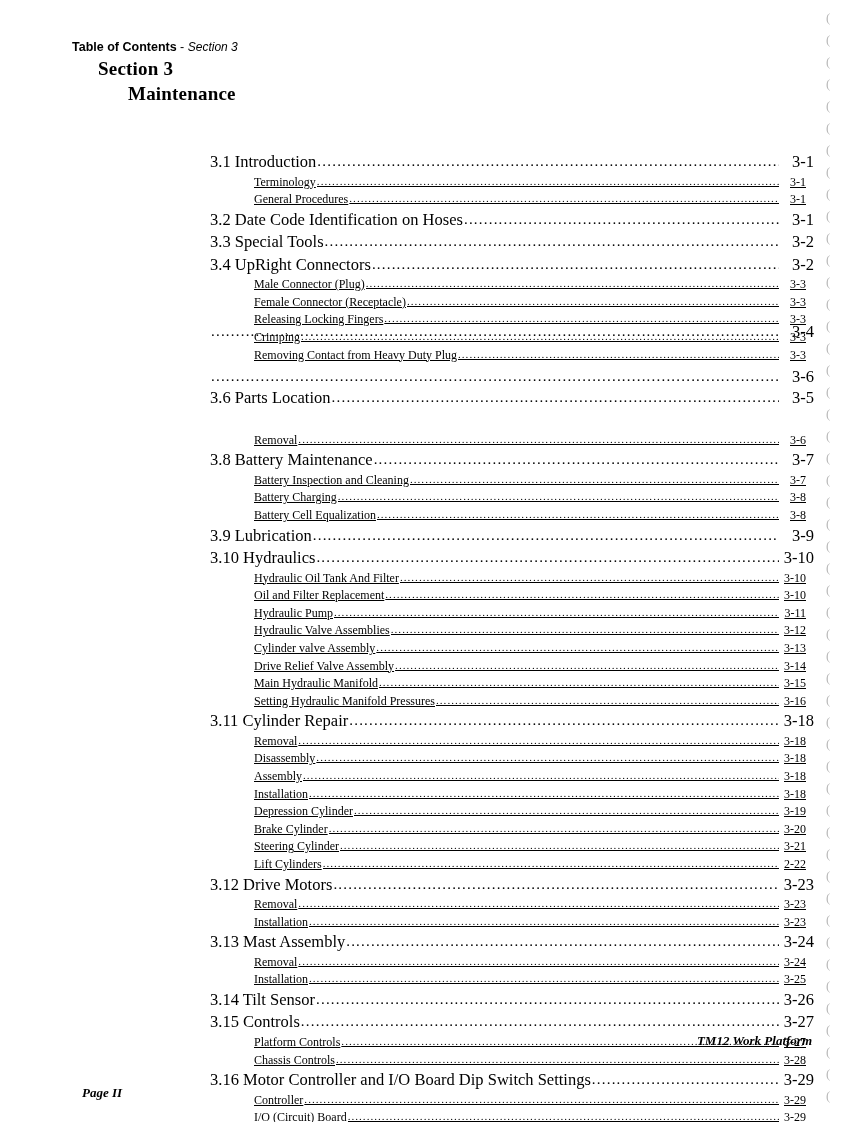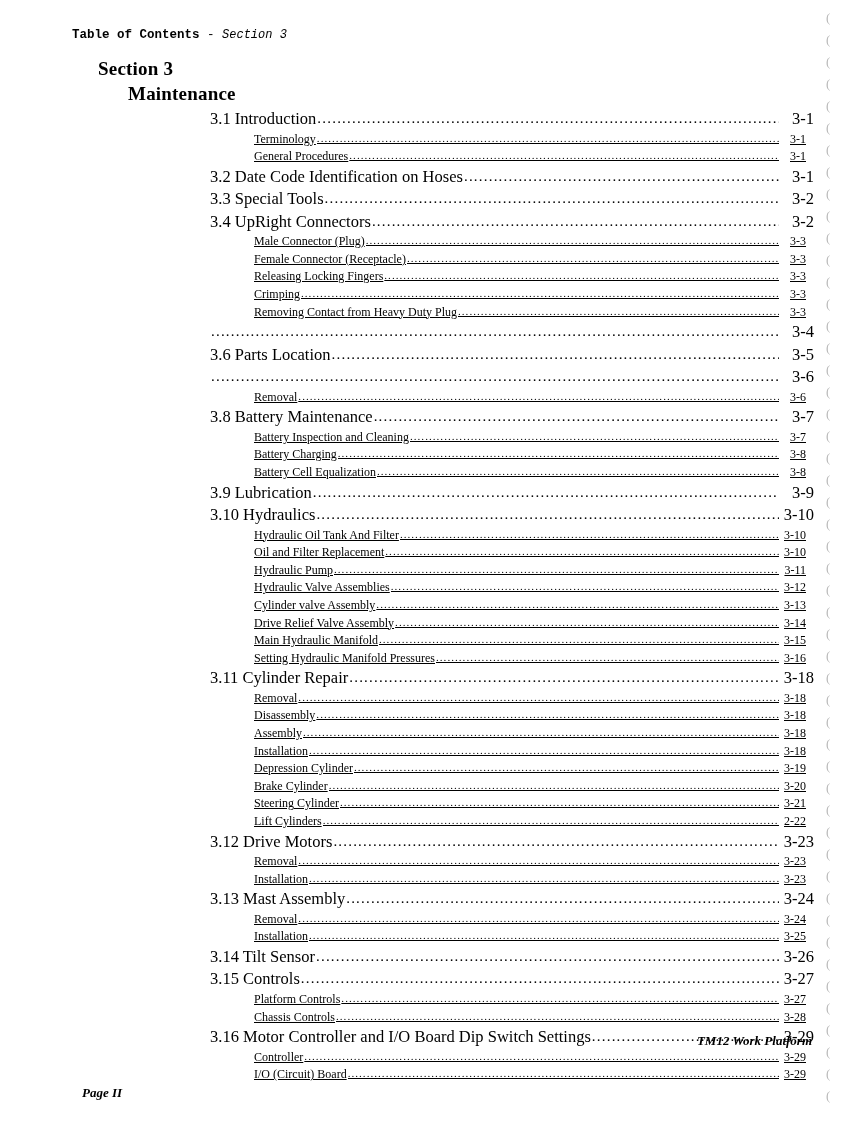--- a/index.html
+++ b/index.html
@@ -16,22 +16,22 @@
     overflow: hidden;
   }
   .page {
     position: absolute;
     inset: 0;
   }
   
   .doc-header {
     position: absolute;
     left: 72px;
-    top: 28px;
-    font-family: Liberation Mono, monospace;
+    top: 40px;
+    font-family: Liberation Sans, sans-serif;
     font-size: 12.5px;
   }
   .doc-header .hdr-bold {
     font-weight: bold;
   }
   .doc-header .hdr-italic {
     font-style: italic;
     font-size: 12px;
   }
   
@@ -75,20 +75,21 @@
     padding-left: 254px;
     padding-right: 60px;
     font-size: 12px;
     line-height: 17.6px;
     height: 17.6px;
     text-decoration: underline;
   }
   .toc-label {
     white-space: nowrap;
     flex: 0 0 auto;
+    margin-top: 43px;
   }
   .toc-dots {
     flex: 1 1 auto;
     overflow: hidden;
     white-space: nowrap;
     margin: 0 1px;
     letter-spacing: 1.2px;
   }
   .level1 .toc-dots {
     font-size: 15px;

